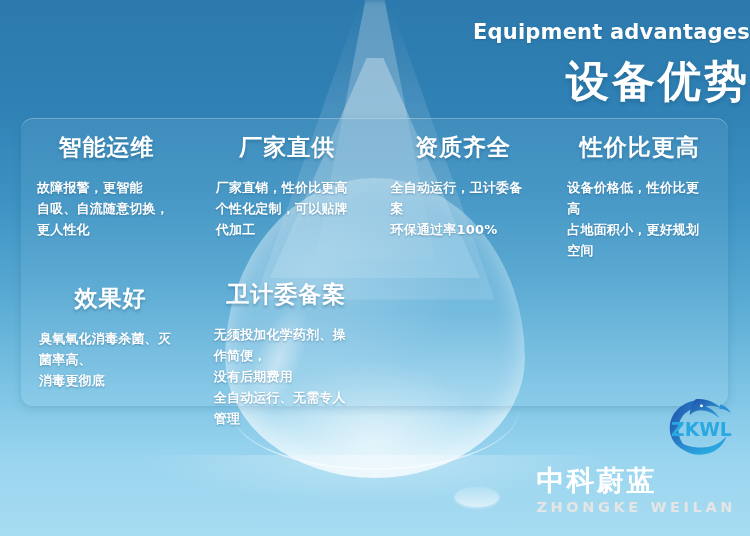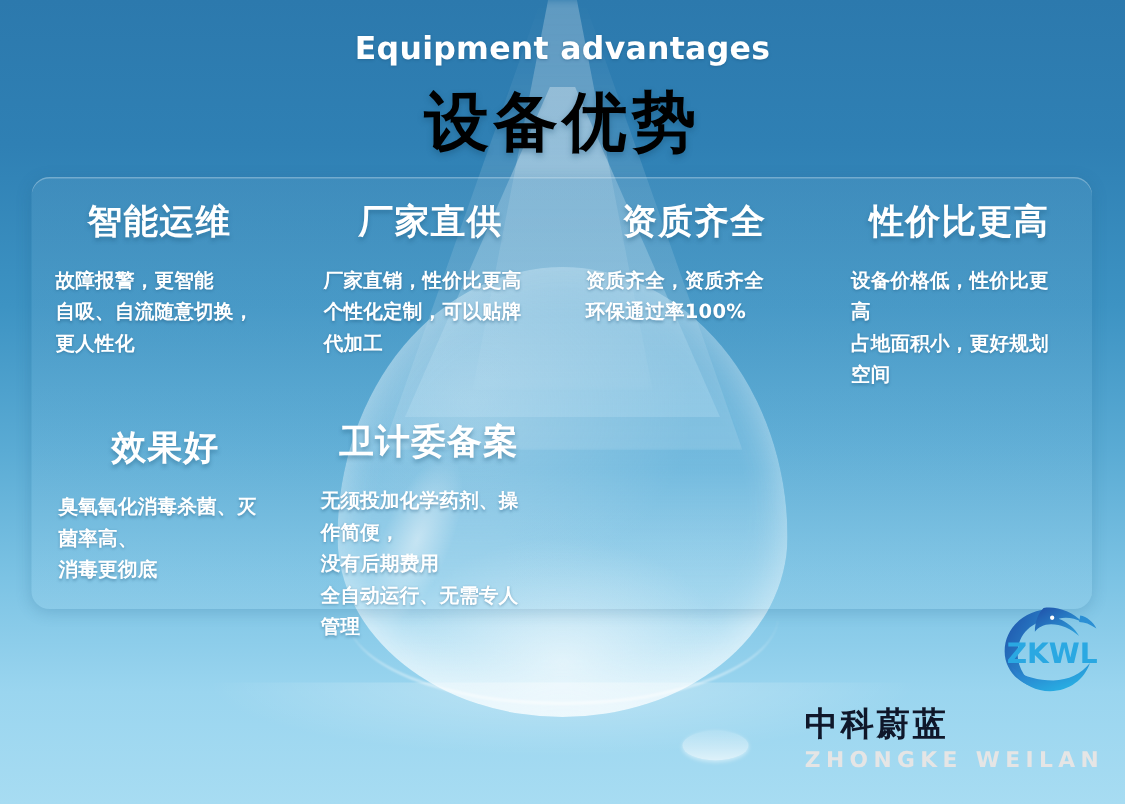--- a/index.html
+++ b/index.html
@@ -92,30 +92,30 @@
     z-index:2;
   }
   
   #floorline{
     position:absolute; left:0; right:0; top:455px; height:70px;
     background:radial-gradient(ellipse 45% 100% at 50% 0%, rgba(255,255,255,.35), rgba(255,255,255,0) 70%);
     z-index:1;
   }
 
   
-  #header{ position:absolute; top:0; left:0; right:0; z-index:4; text-align:center; }
+  #header{ position:absolute; top:0; left:0; right:0; z-index:4; text-align:right; }
   #eng{
     margin-top:20px;
     font-size:21px; font-weight:bold; color:#ffffff;
     letter-spacing:.2px;
     text-shadow:0 1px 2px rgba(18,70,105,.35);
   }
   #cn{
     margin-top:9px;
-    font-size:43px; font-weight:bold; color:#000000;
+    font-size:43px; font-weight:bold; color:#ffffff;
     letter-spacing:3px;
     text-shadow:0 2px 4px rgba(20,74,110,.40);
   }
 
   
   #panel{
     position:absolute;
     left:21px; top:118px; width:707px; height:288px;
     border-radius:12px;
     background:linear-gradient(180deg, rgba(92,160,200,.30) 0%, rgba(120,185,220,.22) 55%, rgba(160,212,236,.25) 100%);
@@ -143,21 +143,21 @@
 
   
   #logo{
     position:absolute; right:14px; bottom:22px;
     z-index:5;
     display:flex; align-items:flex-end; gap:10px;flex-direction:column;
   }
   #emblem{ width:72px; height:62px; flex:none; }
   #logotext{ display:flex; flex-direction:column; line-height:1; }
   #logo-cn{
-    font-size:22px; font-weight:bold; color:#0f172a;
+    font-size:28px; font-weight:bold; color:#ffffff;
     letter-spacing:2px;
   }
   #logo-en{
     margin-top:5px;
     font-size:14.5px; font-weight:bold; color:#e5e5e5;
     letter-spacing:3.6px;
   }
 </style>
 </head>
 <body>
@@ -190,21 +190,21 @@
   </div>
 
   <div class="cell mid r1c2">
     <h3>厂家直供</h3>
     <p>厂家直销，性价比更高</p>
     <p>个性化定制，可以贴牌代加工</p>
   </div>
 
   <div class="cell r1c3">
     <h3>资质齐全</h3>
-    <p>资质齐全，资质齐全</p>
+    <p>全自动运行，卫计委备案</p>
     <p>环保通过率100%</p>
   </div>
 
   <div class="cell r2c1">
     <h3>性价比更高</h3>
     <p>设备价格低，性价比更高</p>
     <p>占地面积小，更好规划空间</p>
   </div>
 
   <div class="cell mid r2c2">

